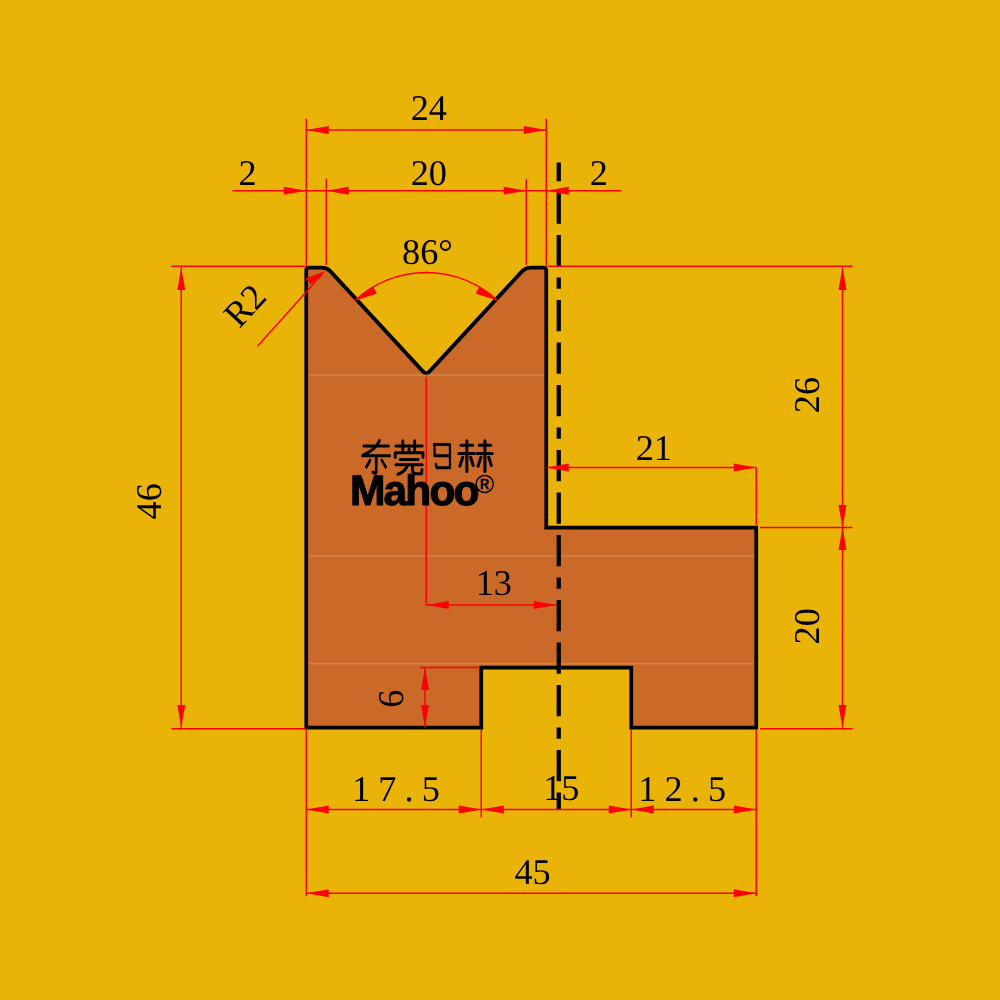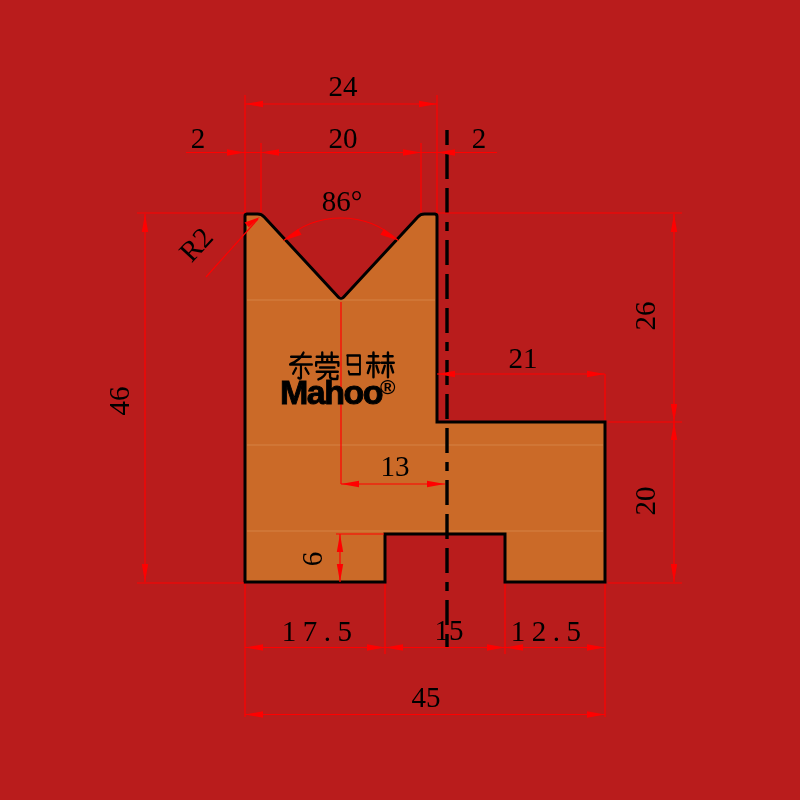--- a/index.html
+++ b/index.html
@@ -1,16 +1,16 @@
 <!DOCTYPE html>
 <html><head>
 <meta charset="utf-8">
 <style>
   html,body{margin:0;padding:0;background:#ffffff;}
-  .wrap{width:800px;height:800px;position:relative;background:#b91c1c;text-align:center;}
+  .wrap{width:800px;height:800px;position:relative;background:#eab308;text-align:center;}
   svg{position:absolute;left:0;top:0;}
   text{fill:#000;}
   .dim{font-family:"Liberation Serif",serif;}
   .logo{font-family:"Liberation Sans",sans-serif;font-weight:bold;}
 </style>
 </head>
 <body>
 <div class="wrap">
 <svg width="800" height="800" viewBox="0 0 800 800">
 

